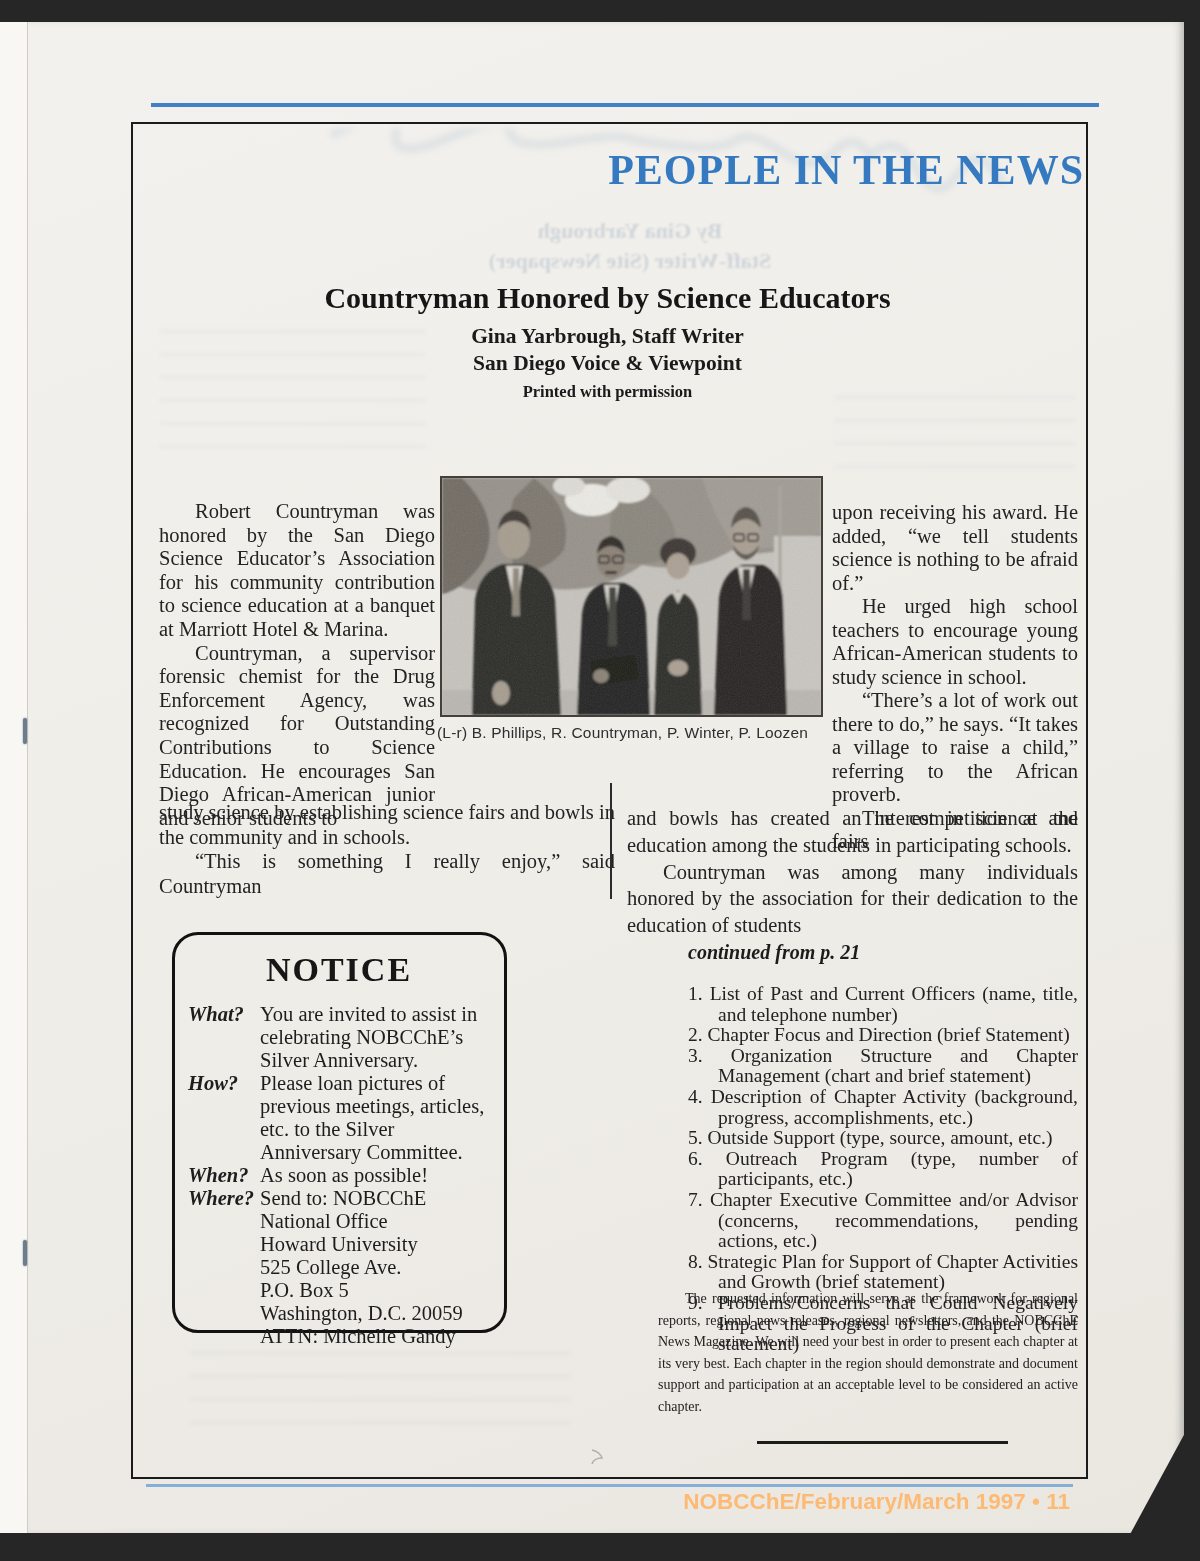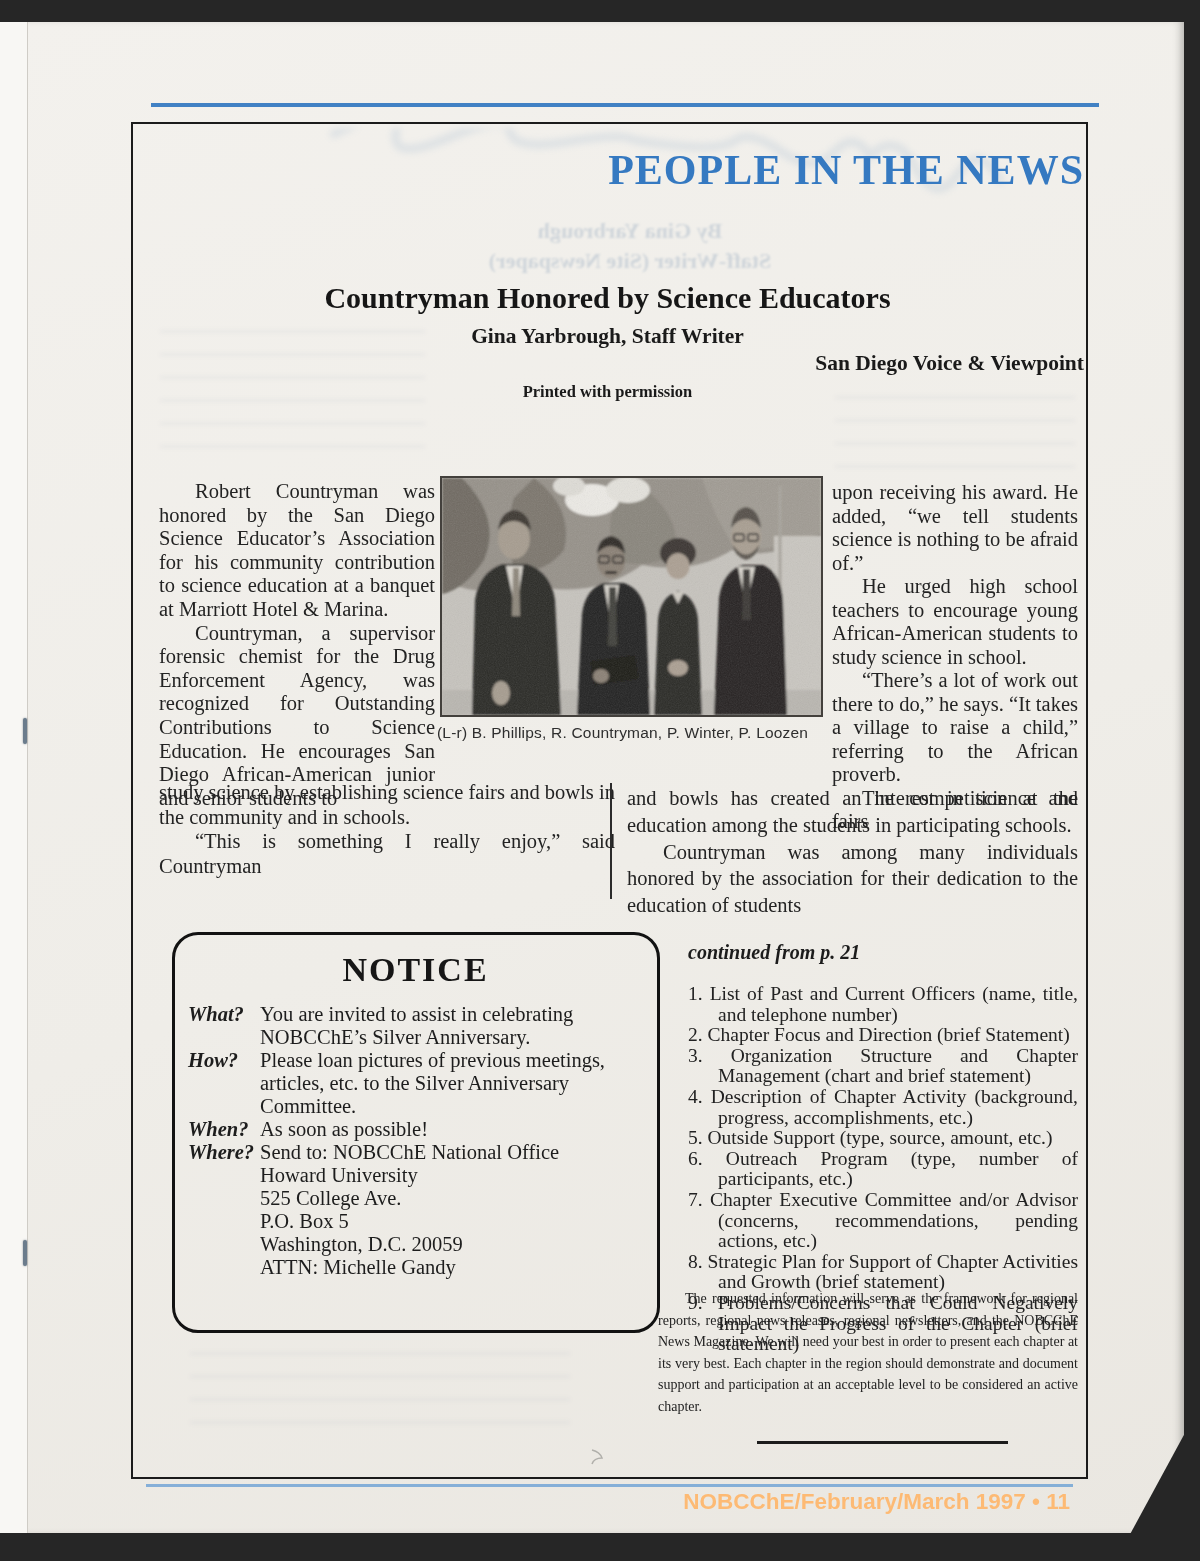--- a/index.html
+++ b/index.html
@@ -45,46 +45,46 @@
   .end-rule    { left: 757px; top: 1441px; width: 251px; height: 2.5px; background: #1c1c1c; }
   .divider-v   { left: 610px; top: 783px; width: 2px; height: 116px; background: #2b2b2b; }
 
   
   .section-title {
     left: 131px; top: 146px; width: 953px; text-align: right;
     font-weight: bold; font-size: 42px; letter-spacing: 1px; color: #3579c1;
   }
   .art-title { left: 131px; top: 281px; width: 953px; text-align: center; font-weight: bold; font-size: 30px; color: #161616; }
   .art-byline { left: 131px; top: 324px; width: 953px; text-align: center; font-weight: bold; font-size: 21.5px; color: #1a1a1a; }
-  .art-pub    { left: 131px; top: 351px; width: 953px; text-align: right; font-weight: bold; font-size: 21.5px; color: #1a1a1a; }
+  .art-pub    { left: 131px; top: 351px; width: 953px; text-align: center; font-weight: bold; font-size: 21.5px; color: #1a1a1a; }
   .art-perm   { left: 131px; top: 382px; width: 953px; text-align: center; font-weight: bold; font-size: 16.5px; color: #1a1a1a; }
 
   
-  .bodytext { color: #232323; text-align: justify; }
+  .bodytext { color: #232323; text-align: justify; margin-top: 20px; }
   .col-left-narrow  { left: 159px; top: 480px; width: 276px; font-size: 20.5px; line-height: 23.6px; }
   .col-right-narrow { left: 832px; top: 481px; width: 246px; font-size: 20.5px; line-height: 23.5px; }
   .wide-left  { left: 159px; top: 780px; width: 456px; font-size: 20.5px; line-height: 24.6px; }
   .wide-right { left: 627px; top: 785px; width: 451px; font-size: 20.5px; line-height: 26.8px; }
   .bodytext p { margin: 0; }
   .indent { text-indent: 36px; }
   .indent-sm { text-indent: 30px; }
 
   
   .photo-frame {
     left: 440px; top: 476px; width: 383px; height: 241px;
     border: 2px solid #43403c; box-sizing: border-box; background: #c7c4be; overflow: hidden;
   }
   .photo-caption {
     left: 437px; top: 724px; width: 400px;
     font-family: "Liberation Sans", sans-serif; font-size: 15.5px; color: #2e2e2e; letter-spacing: .2px;
   }
 
   
   .notice-box {
-    left: 172px; top: 932px; width: 488px; height: 401px;
+    left: 172px; top: 932px; width: 335px; height: 401px;
     border: 3.5px solid #121212; border-radius: 26px; box-sizing: border-box;
     padding: 14px 14px 0 13px;
   }
   .notice-title { text-align: center; font-weight: bold; font-size: 34px; letter-spacing: 2px; color: #161616; margin: 2px 0 14px 0; }
   .q-row { display: flex; font-size: 20.5px; line-height: 23px; color: #1d1d1d; }
   .q-label { width: 72px; flex: none; font-weight: bold; font-style: italic; }
   .q-text { flex: 1; }
   .addr { }
 
   

